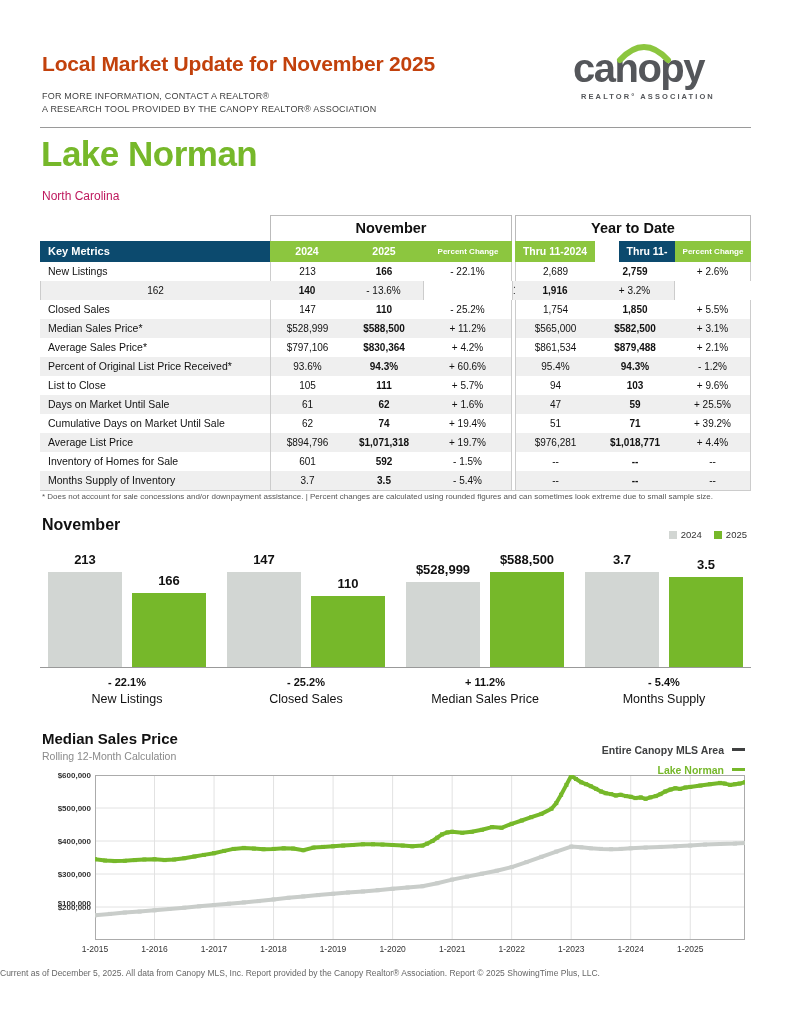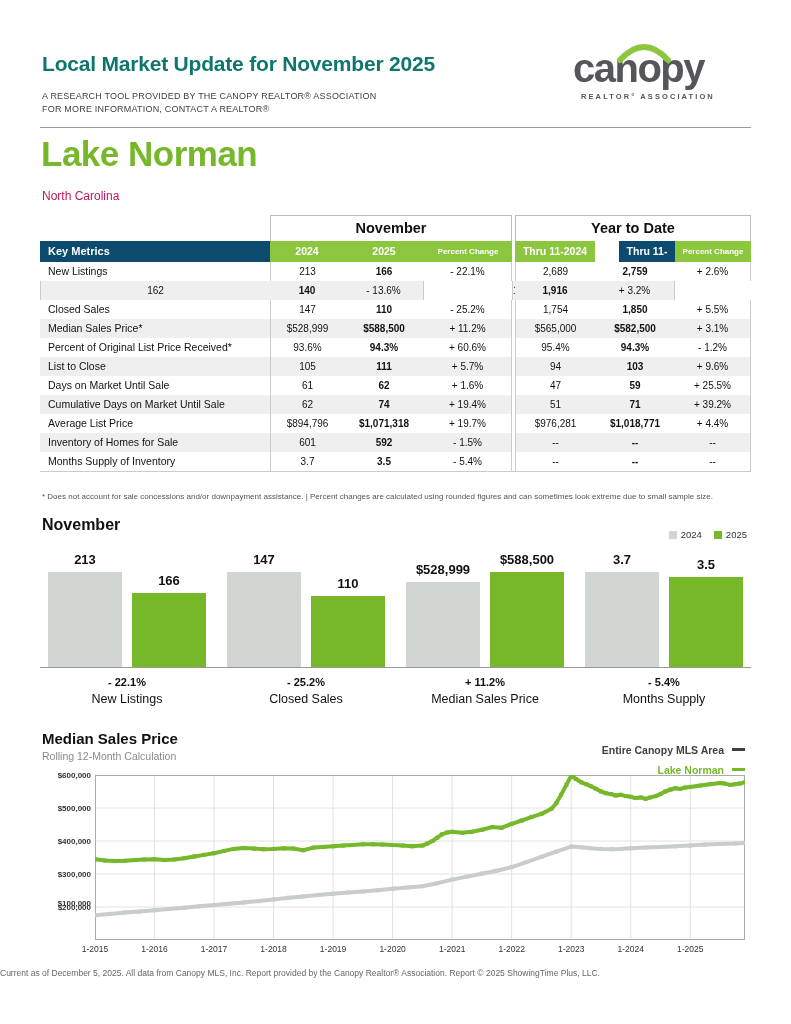--- a/index.html
+++ b/index.html
@@ -1,20 +1,20 @@
 <!DOCTYPE html>
 <html><head>
 <meta charset="utf-8">
 <style>
   * { margin:0; padding:0; box-sizing:border-box; }
   body { background:#fff; font-family:"Liberation Sans", sans-serif; }
   .page { position:relative; width:791px; height:1024px; background:#fff; overflow:hidden; margin:0 auto; }
 
   
-  .hdr-title { position:absolute; top:52px; left:42px; font-size:21px; font-weight:bold; color:#0f766e; letter-spacing:-0.2px; }
+  .hdr-title { position:absolute; top:52px; left:42px; font-size:21px; font-weight:bold; color:#c2410c; letter-spacing:-0.2px; }
   .hdr-sub { position:absolute; top:90px; left:42px; font-size:9px; color:#3f3f3f; line-height:13px; letter-spacing:0.2px; }
   .logo { position:absolute; top:40px; right:48px; width:170px; height:72px; }
   .logo-word { position:absolute; top:8px; left:0; font-size:40px; font-weight:bold; color:#54565A; letter-spacing:-1.5px; line-height:40px; }
   .logo-arc { position:absolute; top:0; left:0; }
   .logo-sub { position:absolute; top:52px; left:8px; font-size:7.5px; color:#54565A; letter-spacing:2.1px; font-weight:bold; }
   .hdr-rule { position:absolute; top:127px; left:40px; width:711px; height:1px; background:#9a9a9a; }
 
   .area-name { position:absolute; top:134px; left:41px; font-size:35px; font-weight:bold; letter-spacing:-0.5px; }
   .area-state { position:absolute; top:189px; left:42px; font-size:12px; color:#be185d; }
 
@@ -65,22 +65,22 @@
 
   .doc-footer { position:absolute; top:968px; left:0; width:100%; text-align:left; font-size:8.5px; color:#666; }
 </style>
 </head>
 <body>
 
 <div class="page">
 
   <div class="hdr-title">Local Market Update for November 2025</div>
   <div class="hdr-sub">
+    <div>FOR MORE INFORMATION, CONTACT A REALTOR®</div>
     <div>A RESEARCH TOOL PROVIDED BY THE CANOPY REALTOR® ASSOCIATION</div>
-    <div>FOR MORE INFORMATION, CONTACT A REALTOR®</div>
   </div>
 
   <div class="logo">
     <div class="logo-word">canopy</div>
     <svg class="logo-arc" width="170" height="24" viewBox="0 0 170 24">
       <path d="M47 20 Q 71 -6 95 20" fill="none" stroke="#8CC63F" stroke-width="6" stroke-linecap="round"></path>
     </svg>
     <div class="logo-sub">REALTOR° ASSOCIATION</div>
   </div>
 
@@ -138,20 +138,30 @@
         </div>
         <div class="trow data-row">
           <div class="cell c-name">Median Sales Price*</div>
           <div class="cell c-2024">$528,999</div>
           <div class="cell c-bold">$588,500</div>
           <div class="cell c-pct1">+ 11.2%</div>
           <div class="cell c-gap"></div>
           <div class="cell c-thru1">$565,000</div>
           <div class="cell c-bold">$582,500</div>
           <div class="cell c-pct2">+ 3.1%</div>
+        </div>
+        <div class="trow data-row">
+          <div class="cell c-name">Average Sales Price*</div>
+          <div class="cell c-2024">$797,106</div>
+          <div class="cell c-bold">$830,364</div>
+          <div class="cell c-pct1">+ 4.2%</div>
+          <div class="cell c-gap"></div>
+          <div class="cell c-thru1">$861,534</div>
+          <div class="cell c-bold">$879,488</div>
+          <div class="cell c-pct2">+ 2.1%</div>
         </div>
         <div class="trow data-row">
           <div class="cell c-name">Percent of Original List Price Received*</div>
           <div class="cell c-2024">93.6%</div>
           <div class="cell c-bold">94.3%</div>
           <div class="cell c-pct1">+ 60.6%</div>
           <div class="cell c-gap"></div>
           <div class="cell c-thru1">95.4%</div>
           <div class="cell c-bold">94.3%</div>
           <div class="cell c-pct2">- 1.2%</div>

